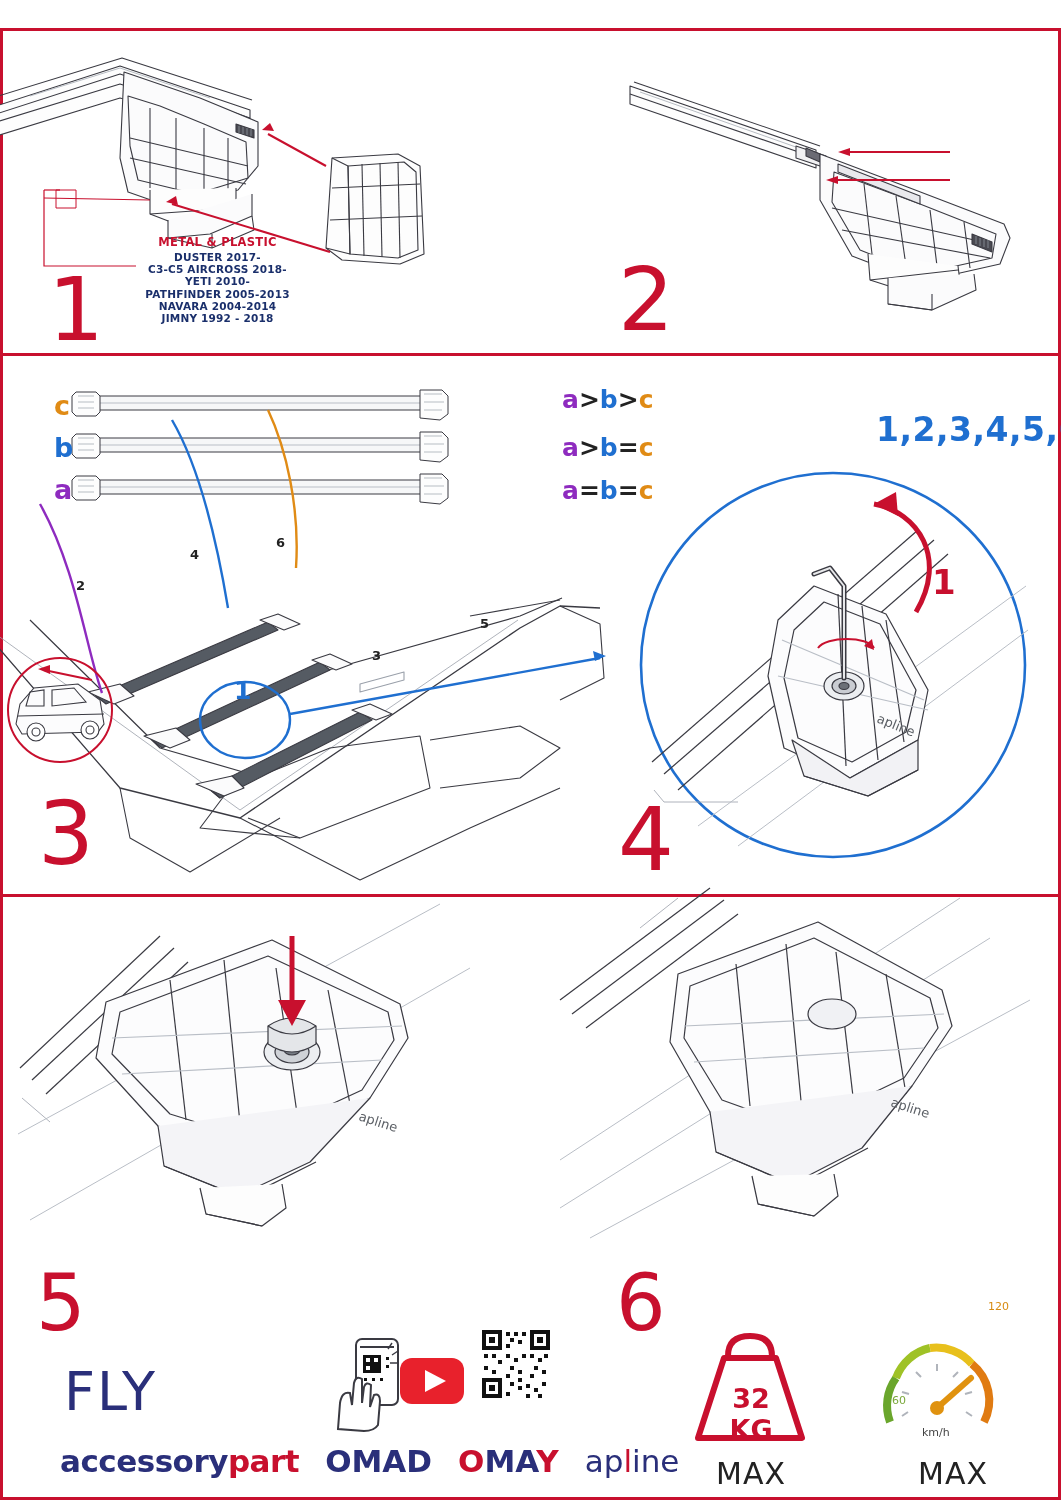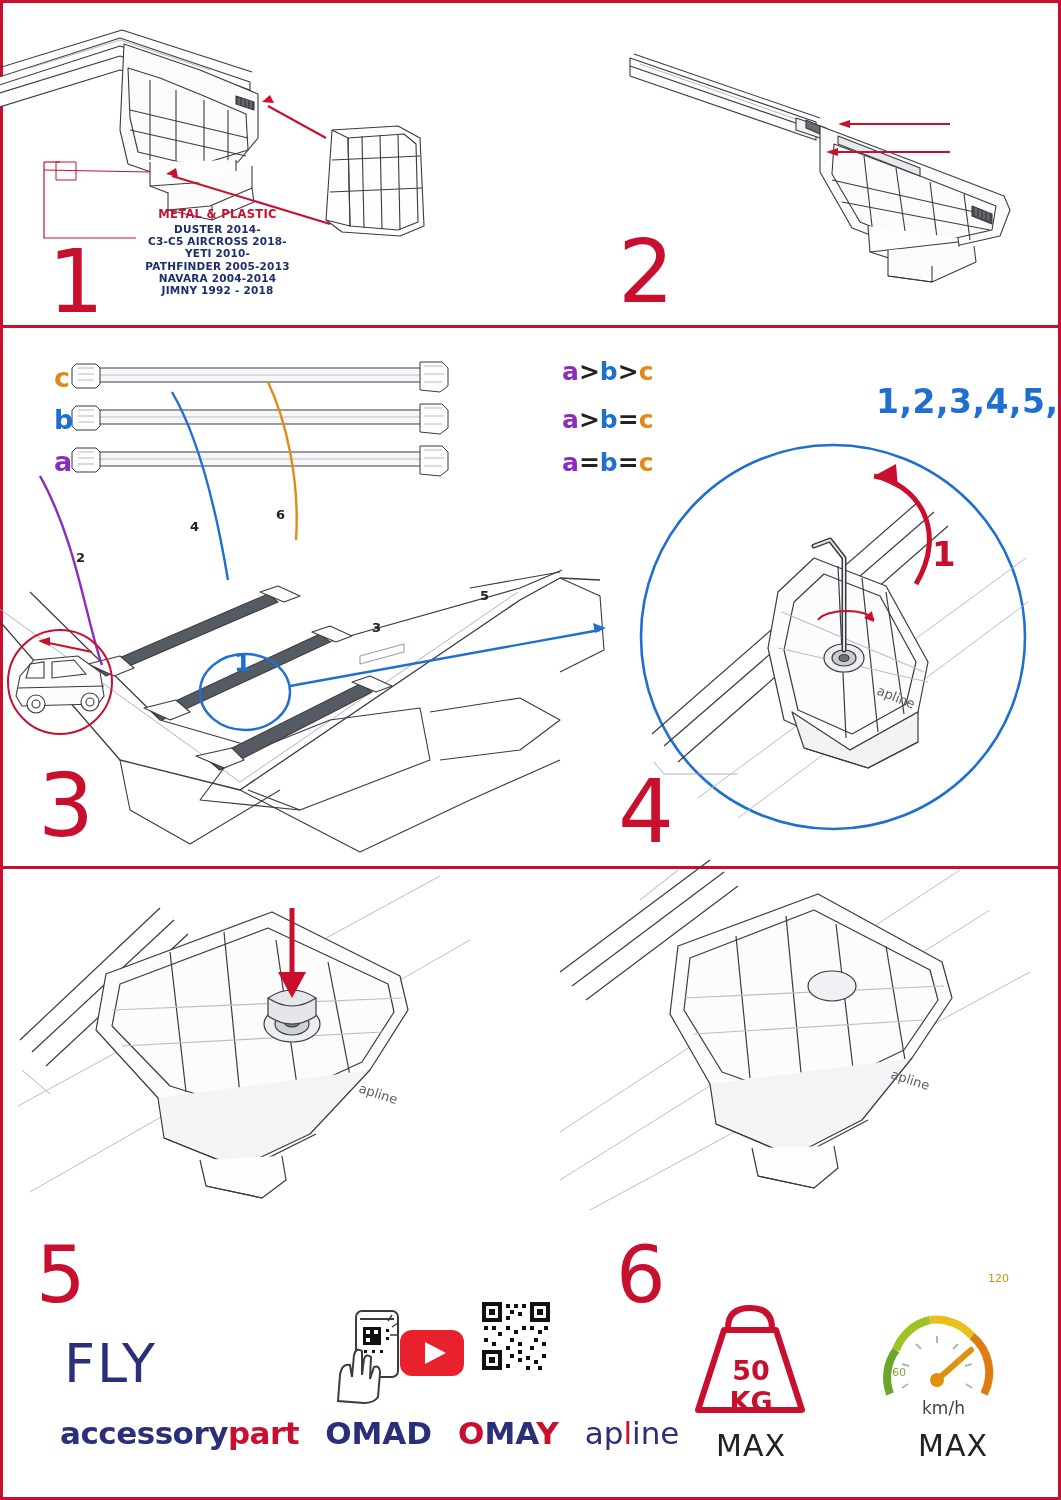--- a/index.html
+++ b/index.html
@@ -4,21 +4,21 @@
 <style>
   * { box-sizing: border-box; }
   html, body { margin:0; padding:0; }
   body {
     width:1061px; height:1500px;
     background:#ffffff;
     font-family:"Liberation Sans", sans-serif;
     position:relative;
     overflow:hidden;
   }
-  .page { position:absolute; inset:0; }
+  .page { position:absolute; inset:0;margin-top:28px; }
 
   
   .border-top, .border-bottom { position:absolute; left:0; width:1061px; height:3px; background:#c8102e; }
   .border-top { top:0; }
   .border-bottom { bottom:0; }
   .hline { position:absolute; left:0; width:1061px; height:3px; background:#c8102e; }
   .vline { position:absolute; width:3px; background:#c8102e; }
 
   
   .stepnum {
@@ -100,21 +100,21 @@
   .max-label {
     position:absolute; font-family:"DejaVu Sans", sans-serif;
     font-size:30px; font-weight:400; color:#222; letter-spacing:1px;
   }
   .weight-text {
     position:absolute; font-family:"DejaVu Sans", sans-serif;
     font-size:27px; font-weight:700; color:#c8102e;
   }
   .spd-t { position:absolute; font-family:"DejaVu Sans", sans-serif; font-size:11px; color:#7aa83a; }
   .spd-t2 { position:absolute; font-family:"DejaVu Sans", sans-serif; font-size:11px; color:#d78b12; }
-  .spd-unit { position:absolute; font-family:"DejaVu Sans", sans-serif; font-size:17px; color:#444; }
+  .spd-unit { position:absolute; font-family:"DejaVu Sans", sans-serif; font-size:11px; color:#444; }
 </style>
 </head>
 <body>
 
 <div class="page">
 
   <div class="border-top"></div>
   <div class="border-bottom"></div>
   <div class="hline" style="top:325px;"></div>
   <div class="hline" style="top:866px;"></div>
@@ -169,21 +169,21 @@
         <path d="M166 164 l12 3 l-2 -9 z" stroke="none"></path>
         <path d="M44 152 L44 228 L136 228" stroke-width="1.2" fill="none"></path>
         <path d="M44 152 L60 152" stroke-width="1.2"></path>
         <path d="M44 160 L150 162" stroke-width="1.2" fill="none"></path>
       </g>
     </svg>
   </div>
 
   <div class="metal-plastic" style="left:105px; top:208px; width:225px;">
     <span class="mp-title">METAL &amp; PLASTIC</span>
-    <span class="mp-line">DUSTER 2014-</span>
+    <span class="mp-line">DUSTER 2017-</span>
     <span class="mp-line">C3-C5 AIRCROSS 2018-</span>
     <span class="mp-line">YETI 2010-</span>
     <span class="mp-line">PATHFINDER 2005-2013</span>
     <span class="mp-line">NAVARA 2004-2014</span>
     <span class="mp-line">JIMNY 1992 - 2018</span>
   </div>
 
   <div class="stepnum big" style="left:48px; top:238px;">1</div>
 
   <div class="panel" style="left:620px;top:40px;">
@@ -569,21 +569,21 @@
     </svg>
   </div>
   <div class="stepnum mid" style="left:616px; top:1236px;">6</div>
 
   <div class="panel" style="left:690px;top:1300px;">
     <svg width="120" height="118" viewBox="0 0 120 118">
       <path d="M38 28 Q38 8 60 8 Q82 8 82 28" fill="none" stroke="#c8102e" stroke-width="6"></path>
       <path d="M34 30 L86 30 L112 110 L8 110 Z" fill="none" stroke="#c8102e" stroke-width="6" stroke-linejoin="round"></path>
     </svg>
   </div>
-  <div class="weight-text" style="left:708px; top:1355px; width:86px; text-align:center;">50 KG</div>
+  <div class="weight-text" style="left:708px; top:1355px; width:86px; text-align:center;">32 KG</div>
   <div class="max-label" style="left:716px; top:1428px;">MAX</div>
 
   <div class="panel" style="left:872px;top:1302px;">
     <svg width="130" height="118" viewBox="0 0 130 118">
       <g fill="none" stroke-width="8" stroke-linecap="butt">
         <path d="M18 92 A 47 47 0 0 1 24 48" stroke="#6aa62c"></path>
         <path d="M24 48 A 47 47 0 0 1 58 18" stroke="#9fc226"></path>
         <path d="M58 18 A 47 47 0 0 1 100 34" stroke="#e8c01c"></path>
         <path d="M100 34 A 47 47 0 0 1 112 92" stroke="#e07b12"></path>
       </g>

